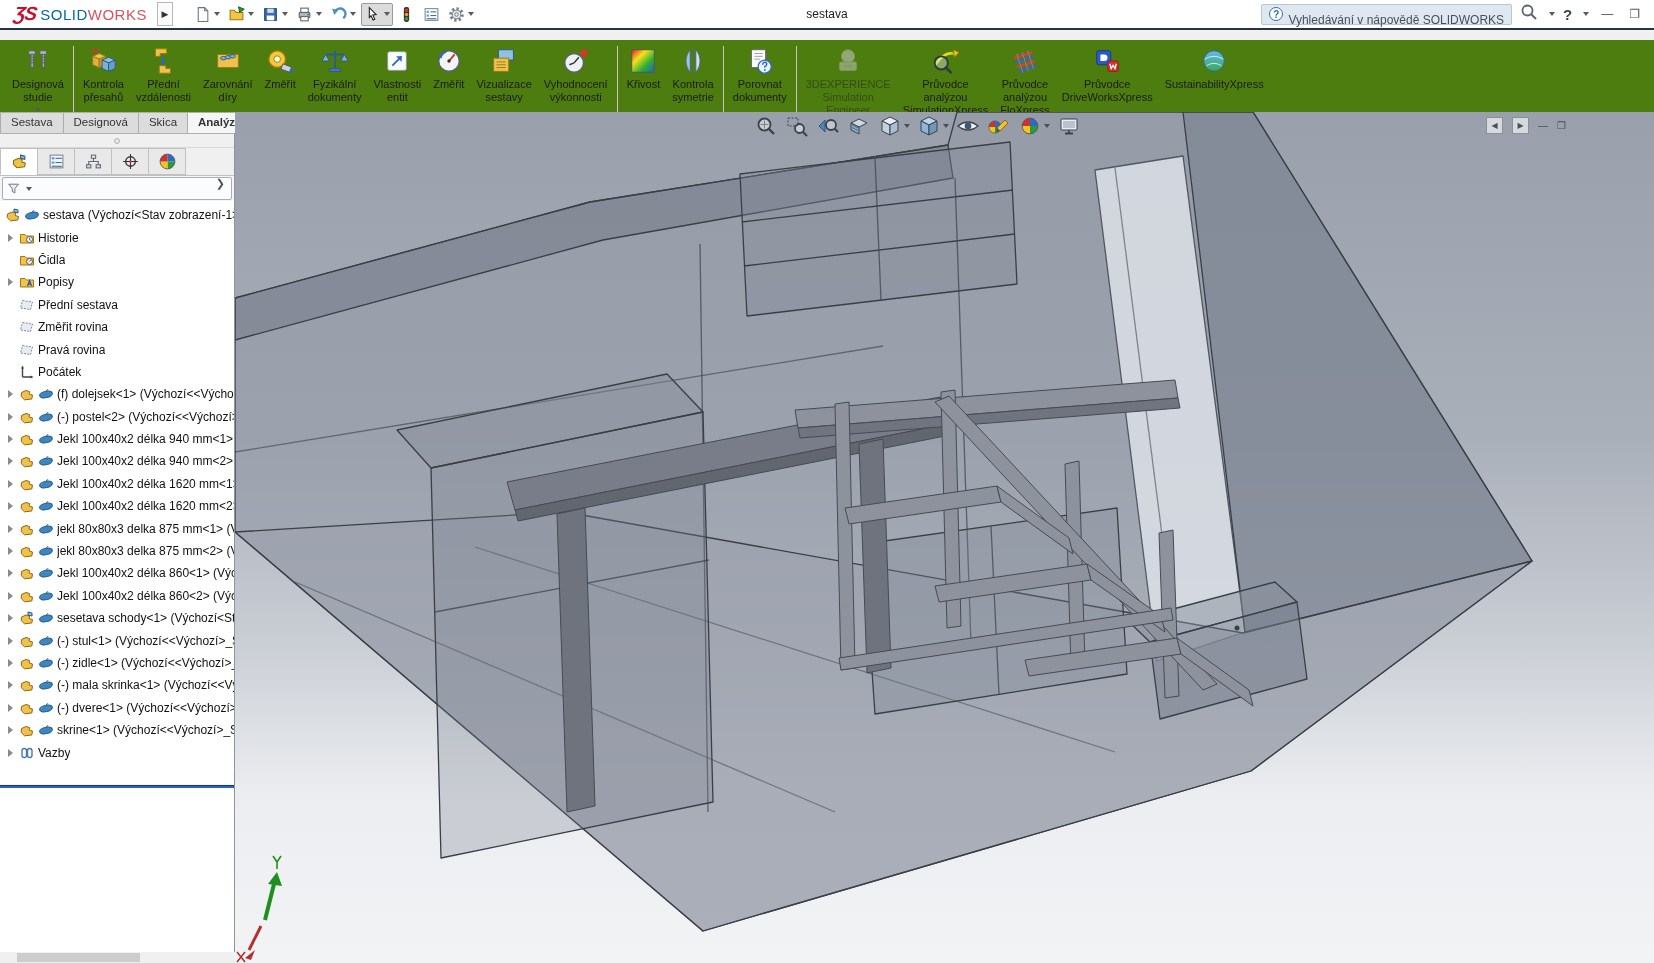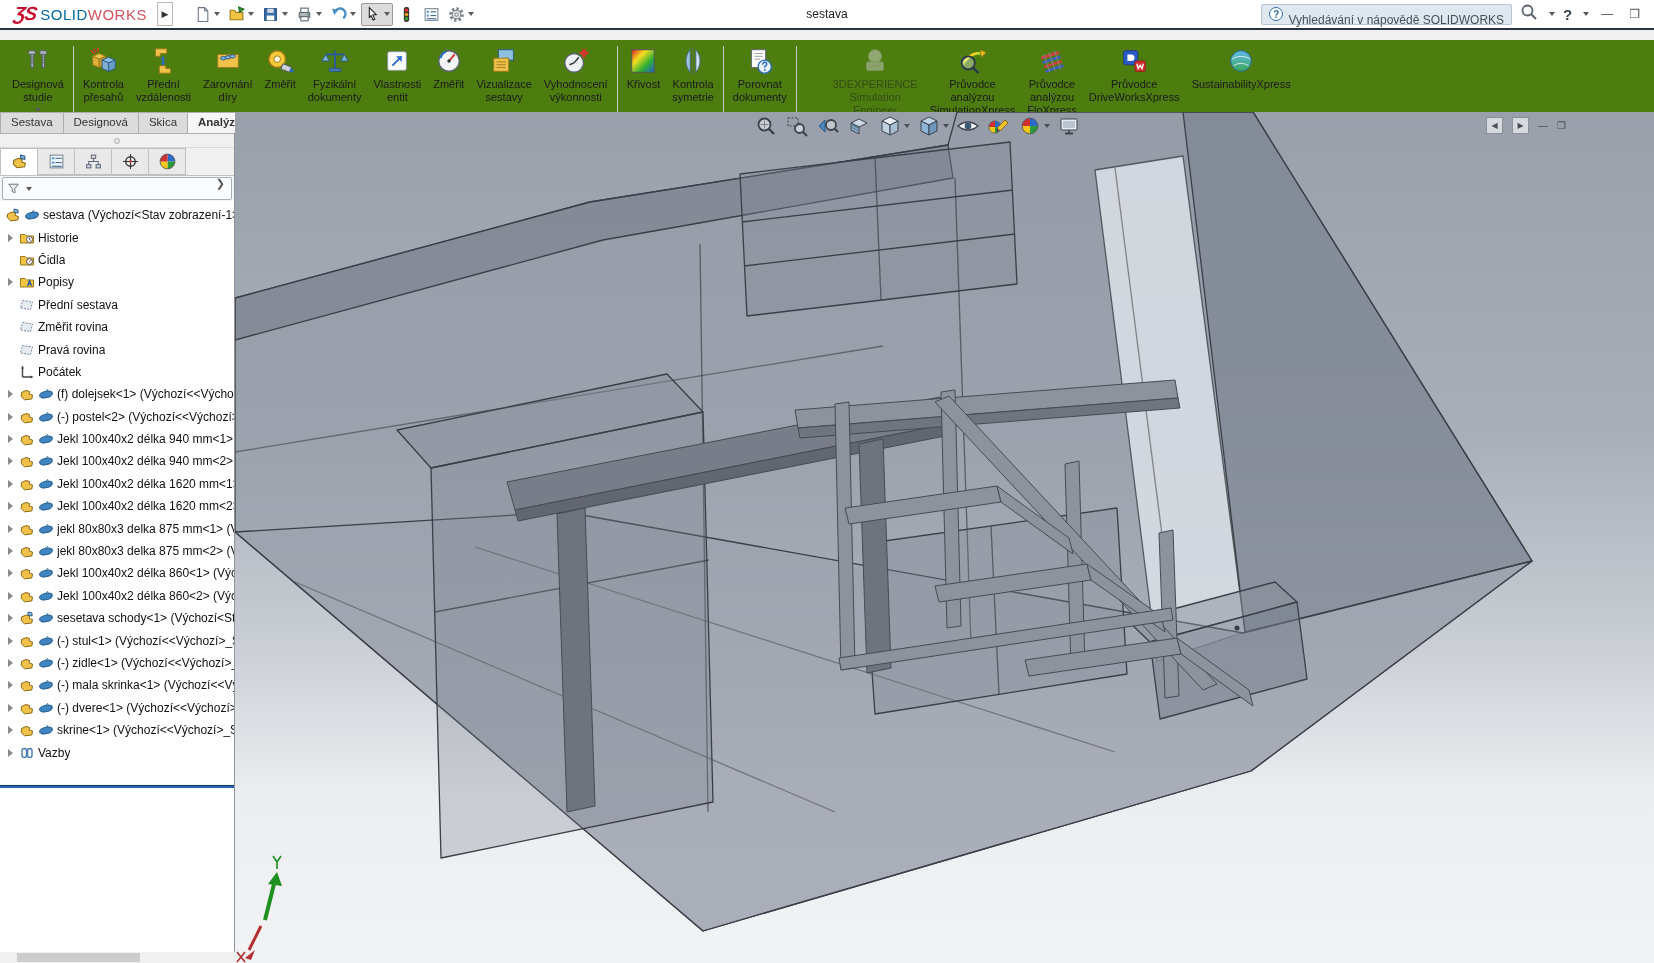--- a/index.html
+++ b/index.html
@@ -27,21 +27,21 @@
   .search-mag svg { width:18px; height:18px; }
   .help-q { font-size:15px; font-weight:bold; color:#3a434c; }
   .winbtn { font-size:12px; color:#555; padding:0 4px; }
 
   
   .ribbon { position:absolute; top:40px; left:0; right:0; height:82px; background:#4d7c0f; border-bottom:2px solid #1d4ed8;
     display:flex; align-items:flex-start; padding:4px 2px 0 6px; }
   .rbtn { display:flex; flex-direction:column; align-items:center; gap:2px; padding:2px 6px; font-size:11px; line-height:1.18;
     text-align:center; color:#1b1b1b; white-space:pre-line; border-radius:2px; }
   .rbtn svg { width:30px; height:30px; flex:none; }
-  .rbtn.disabled { opacity:.5; filter:grayscale(.9);margin-left:27px; }
+  .rbtn.disabled { opacity:.5; filter:grayscale(.9); }
   .rbtn .dscaret { width:0; height:0; border-left:3px solid transparent; border-right:3px solid transparent; border-top:4px solid #5a5a5a; margin-top:2px; }
   .rsep { width:1px; background:#c6c6c6; align-self:stretch; margin:2px 3px 6px; }
 
   
   .sidebar { position:absolute; top:112px; left:0; width:235px; bottom:0; background:#f4f5f6; border-right:1px solid #8f959d; display:flex; flex-direction:column; }
   .doctabs { height:22px; display:flex; background:#ececec; border-bottom:1px solid #b0b0b0; }
   .dtab { font-size:11.5px; color:#333; padding:3px 10px 2px; border:1px solid #adadad; border-bottom:none; background:#dcdcdc; margin-right:-1px; white-space:nowrap; }
   .dtab.active { background:#f6f6f6; font-weight:bold; }
   .collapse-strip { height:14px; background:#f0f0f0; display:flex; align-items:center; justify-content:center; border-bottom:1px solid #d8d8d8; }
   .collapse-dot { width:6px; height:6px; border-radius:50%; background:#e8e8e8; border:1px solid #b2b2b2; }

